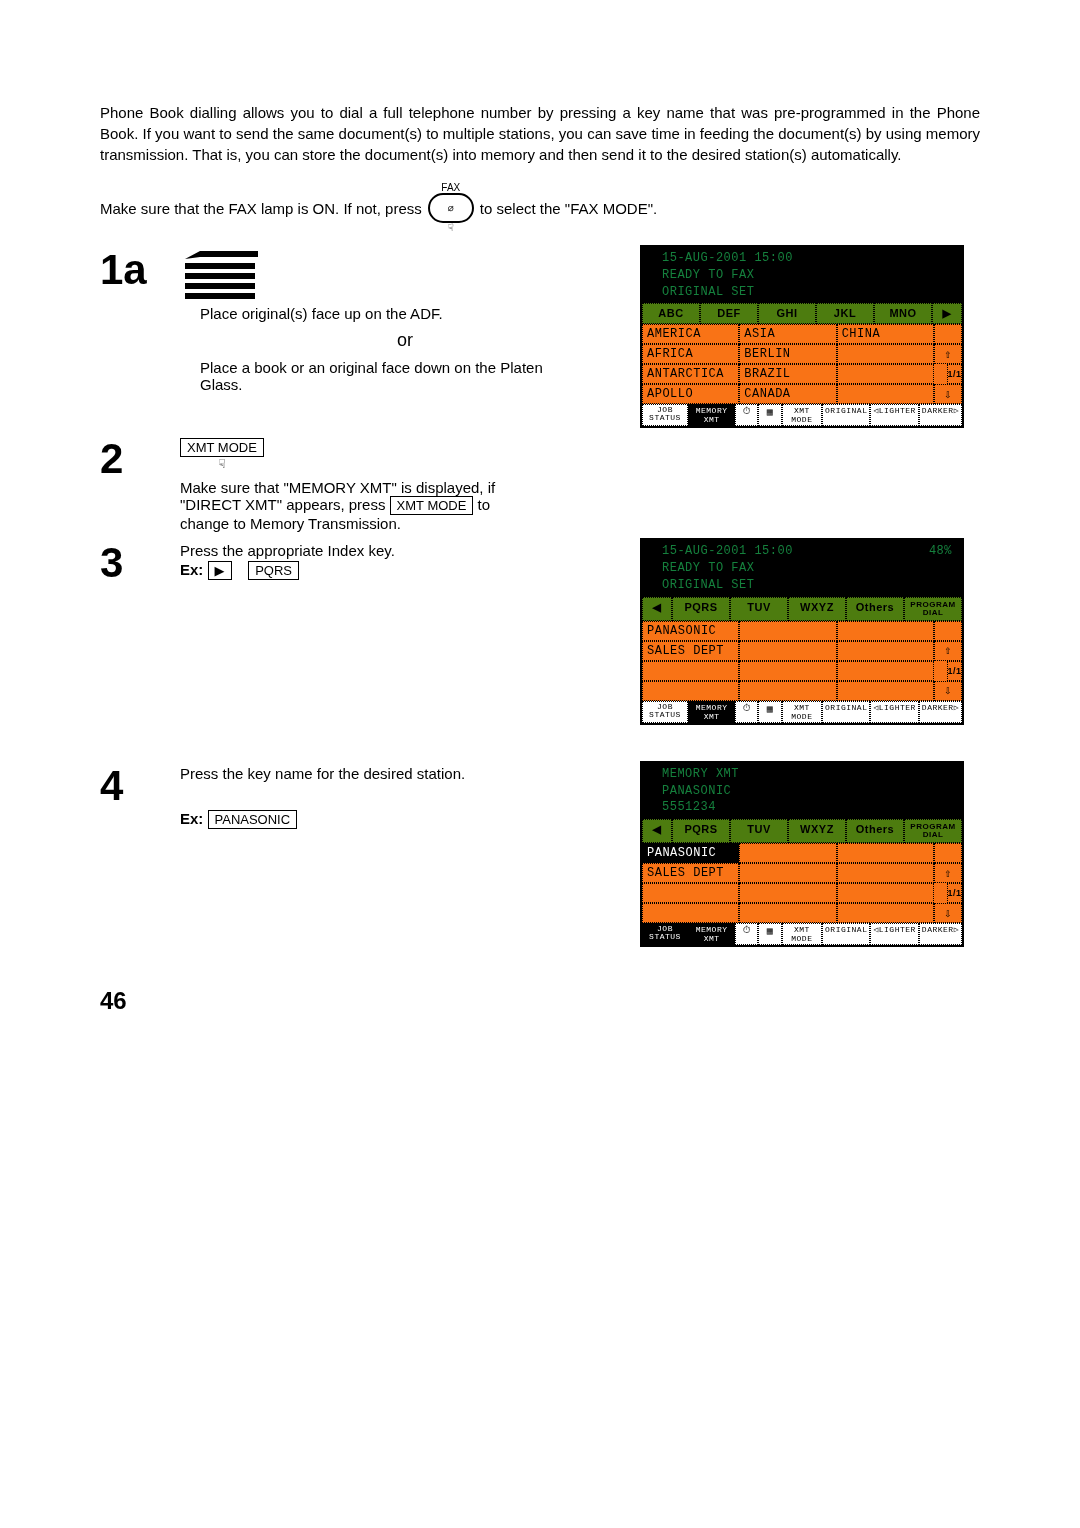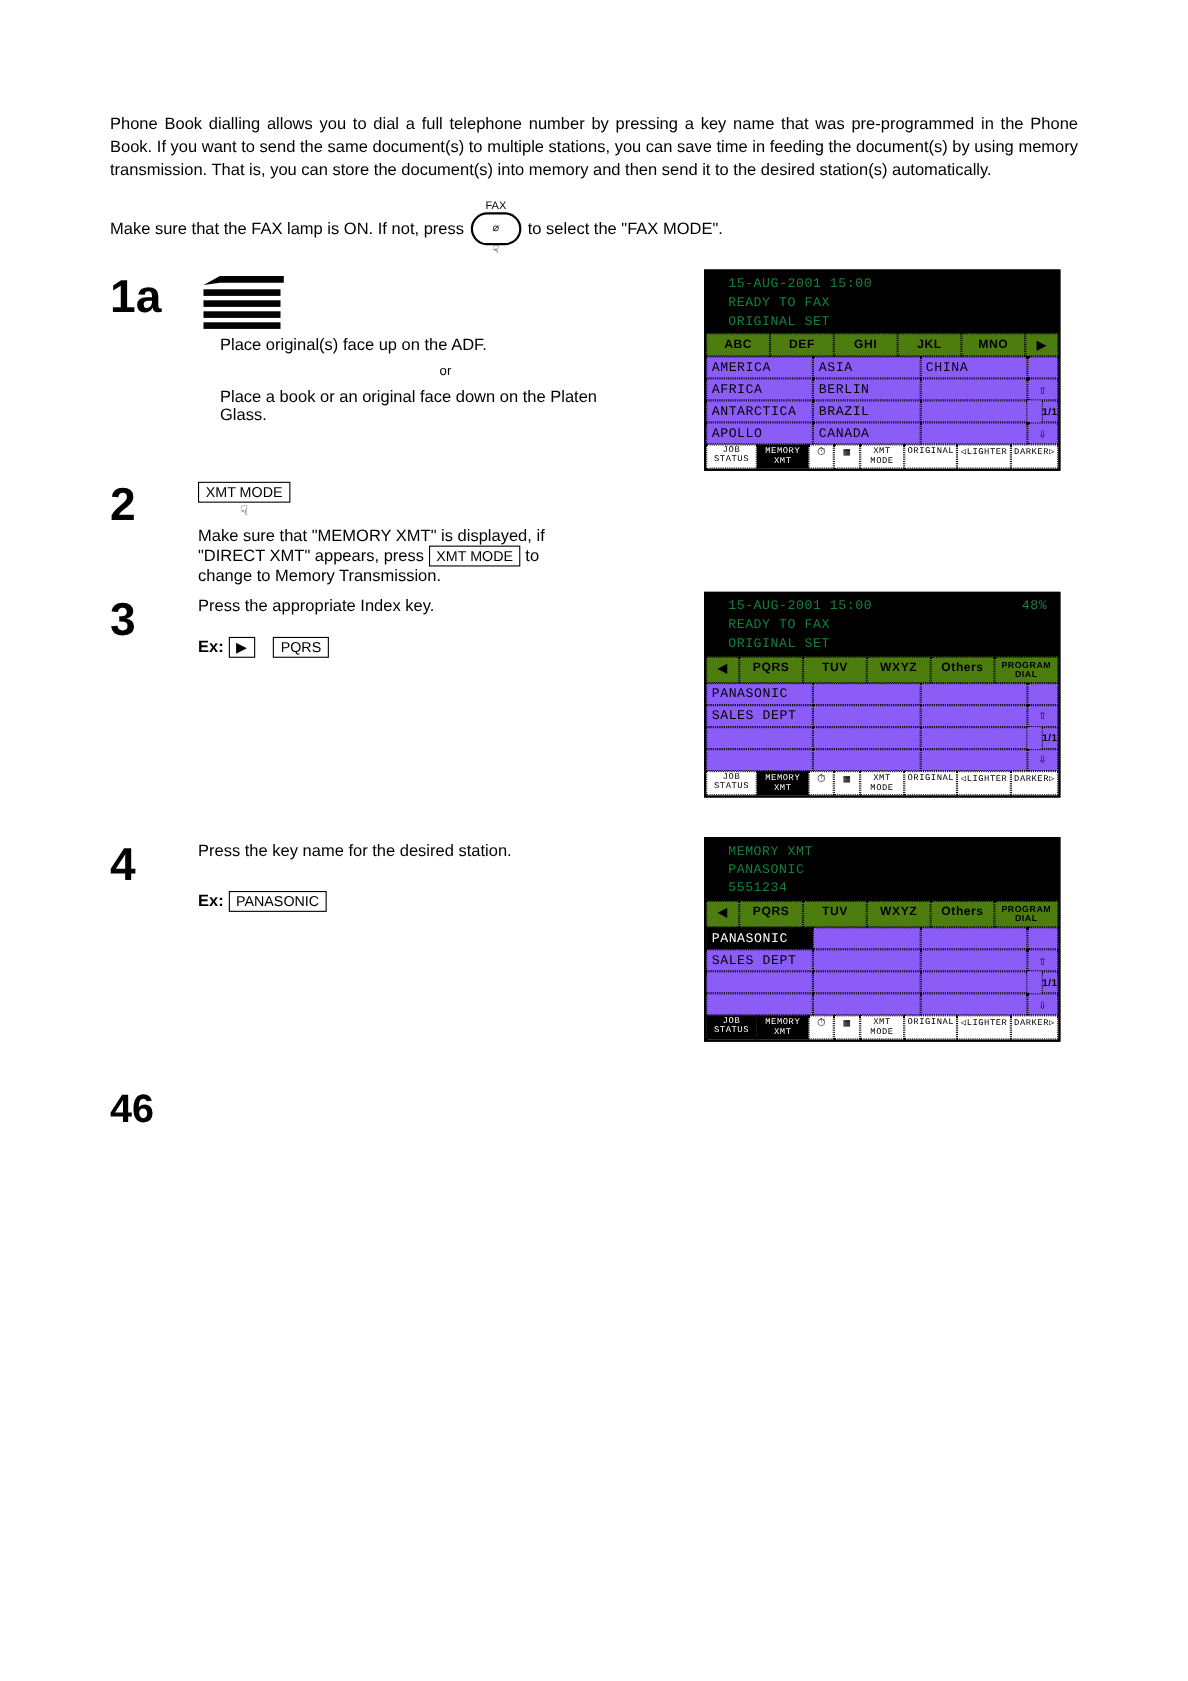--- a/index.html
+++ b/index.html
@@ -64,21 +64,21 @@
     font-weight: bold;
     min-width: 80px;
     line-height: 1;
   }
   .step-body {
     flex: 1;
     font-size: 15px;
   }
   .step-or {
     text-align: center;
-    font-size: 12px;
+    font-size: 18px;
     margin: 8px 0 8px 100px;
   }
   .boxed {
     border: 1px solid #000;
     padding: 1px 6px;
     font-size: 13px;
     display: inline-block;
   }
   .adf-icon svg, .platen-icon svg { display: block; }
   .two-col {
@@ -114,21 +114,21 @@
     text-align: center;
     font-family: Arial, sans-serif;
     font-weight: bold;
     font-size: 11px;
     padding: 3px 0;
     white-space: nowrap;
   }
   .lcd-tabs .narrow { flex: 0.5; }
   .lcd-body {
     display: flex;
-    background: #8b5cf6;
+    background: #f97316;
   }
   .lcd-grid {
     flex: 1;
   }
   .lcd-gridrow {
     display: flex;
     height: 20px;
   }
   .lcd-cell {
     flex: 1;
@@ -168,21 +168,21 @@
   .lcd-footer .job {
     width: 40px;
     line-height: 1;
     font-size: 8px;
   }
   .lcd-footer .sel { background: #000; color: #fff; }
   .lcd-footer .wide { flex: 1.2; }
   .lcd-footer .med { flex: 1; }
   .lcd-footer .timericon { flex: 0.5; font-size: 10px; }
   .page-num {
-    font-size: 36px;
+    font-size: 24px;
     font-weight: bold;
     margin-top: 40px;
   }
   .ex-label { font-weight: bold; }
 </style>
 </head>
 <body>
 
 <div class="page">
 
@@ -291,21 +291,21 @@
       </div>
     </div>
   </div>
 
   <div class="two-col">
     <div class="left-col">
       <div class="step-row">
         <div class="step-num">3</div>
         <div class="step-body">
           <div>Press the appropriate Index key.</div>
-          <div style="margin-top:20px">
+          <div style="margin-top:2px">
             <span class="ex-label">Ex:</span>
             <span class="boxed">▶</span>
             &nbsp;&nbsp;
             <span class="boxed">PQRS</span>
           </div>
         </div>
       </div>
     </div>
     <div class="right-col" id="lcd2-slot">
         <div class="lcd">

